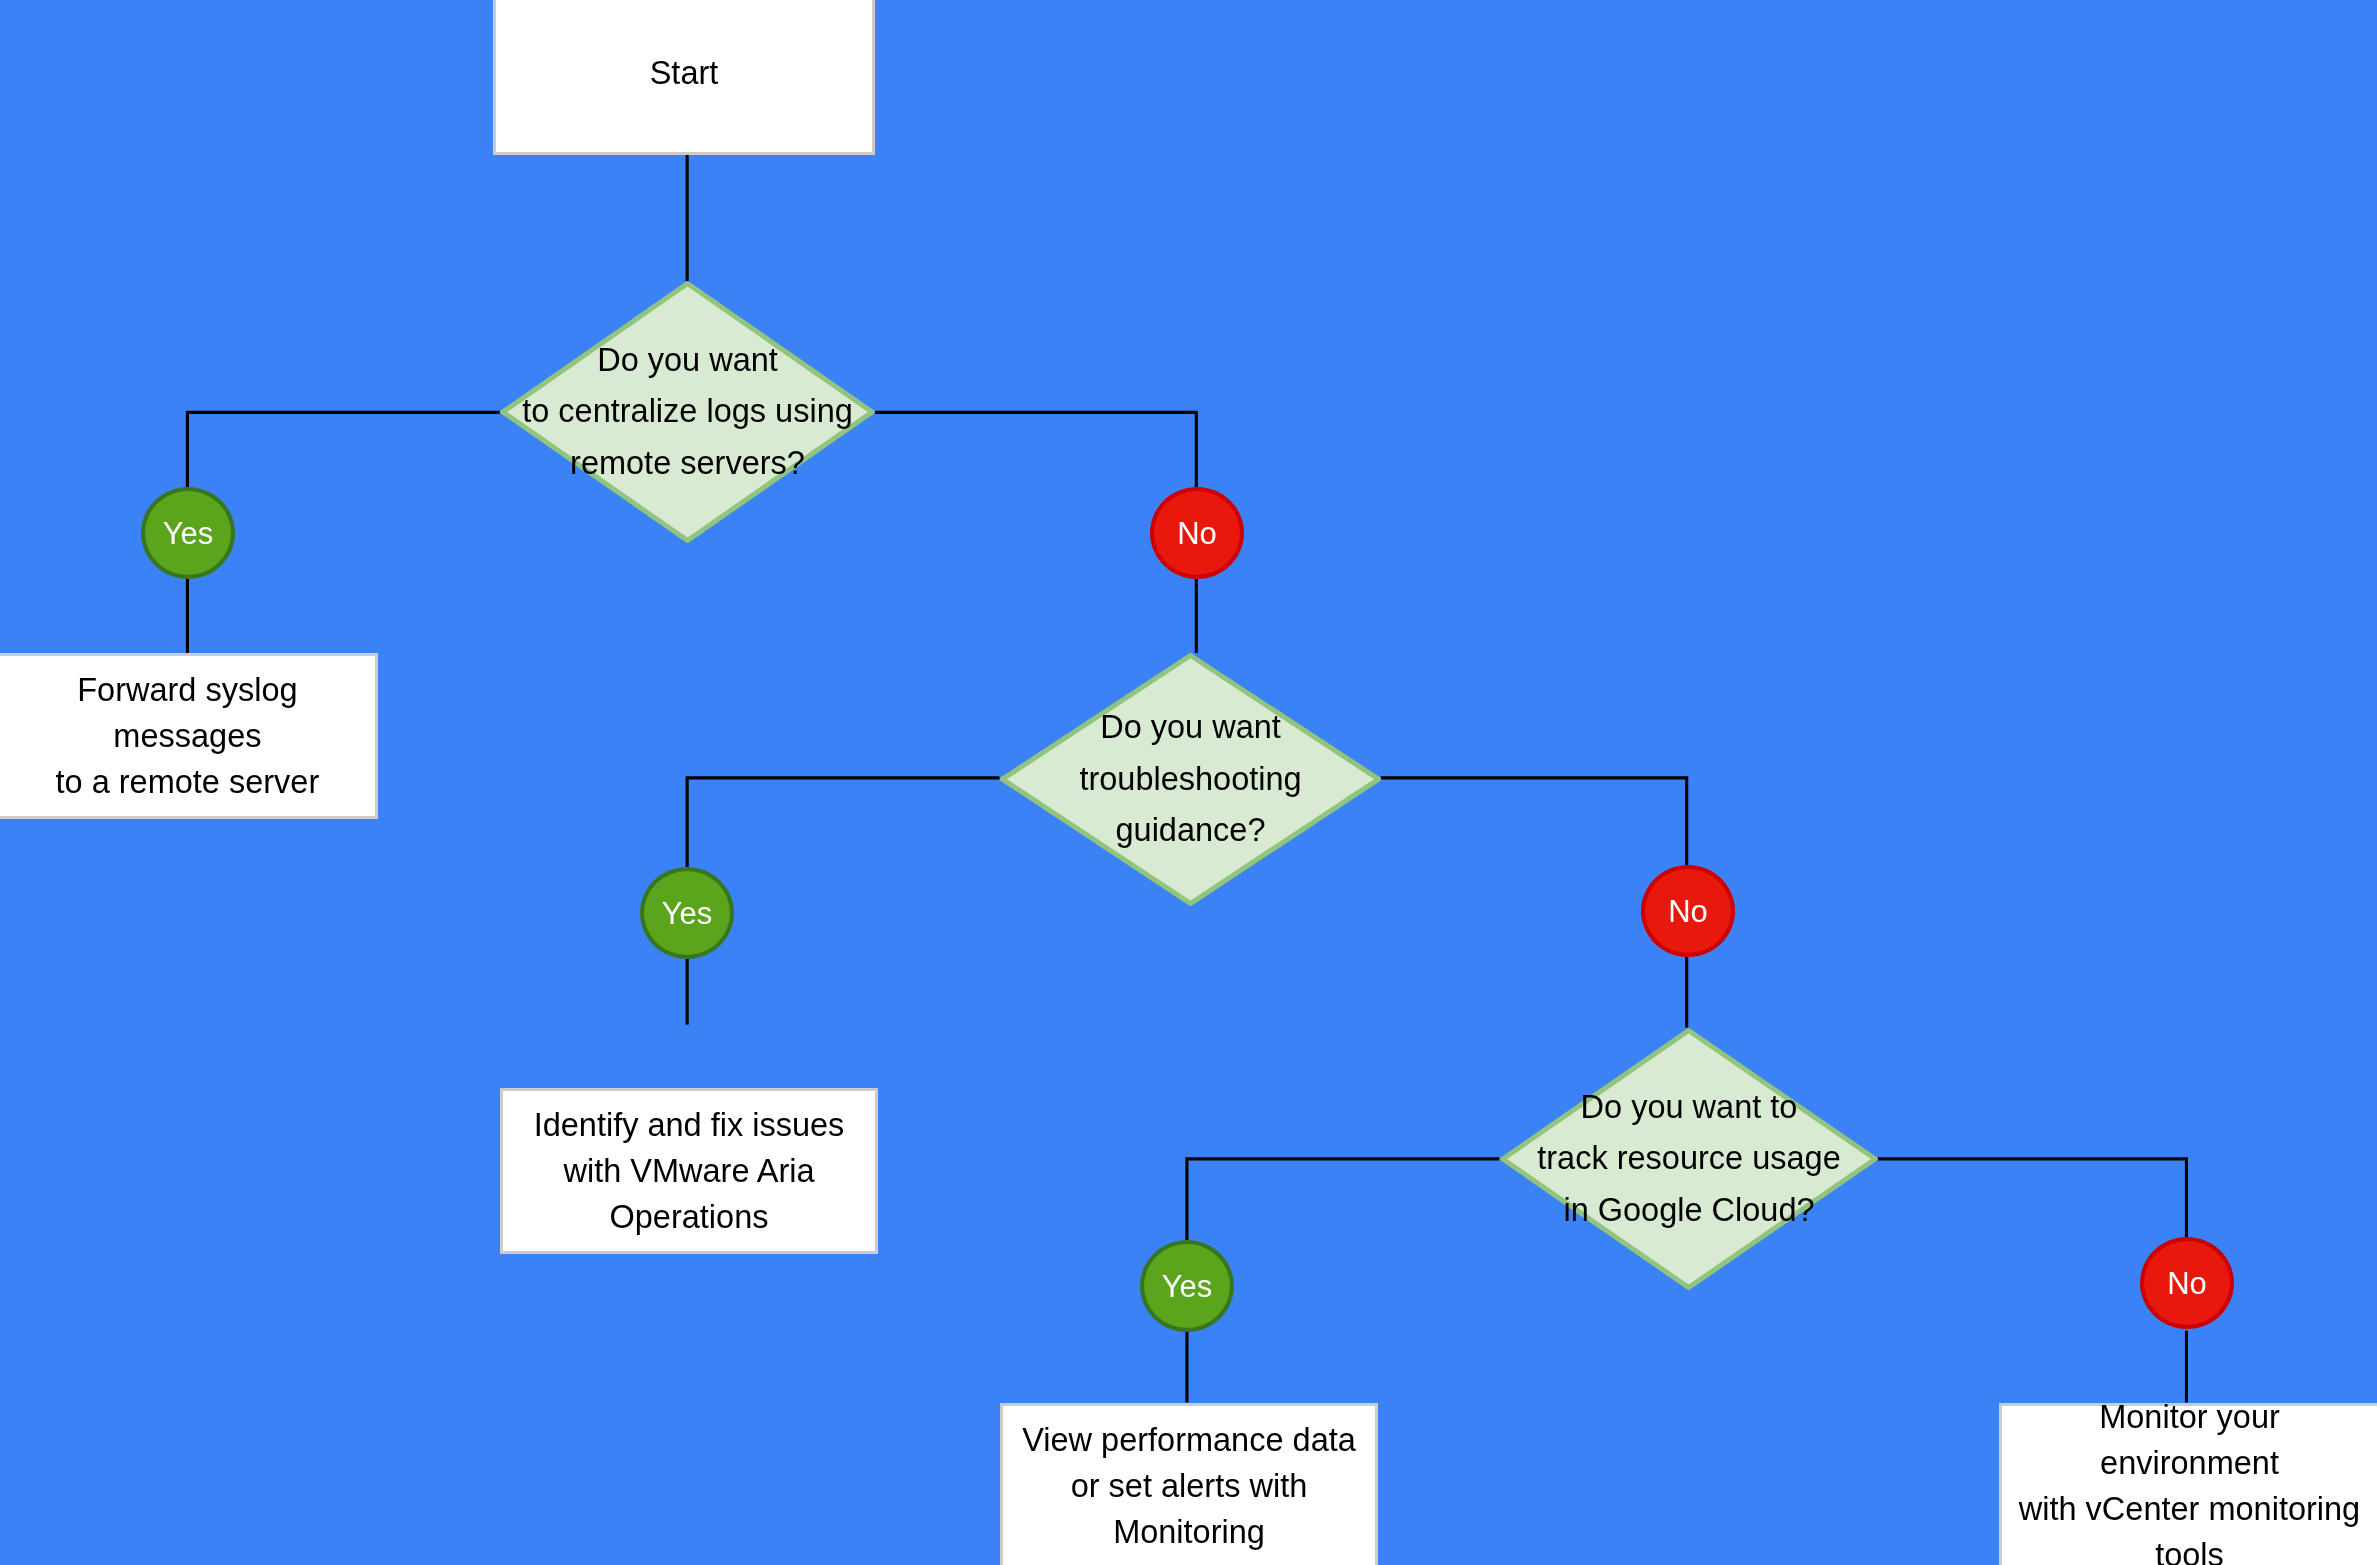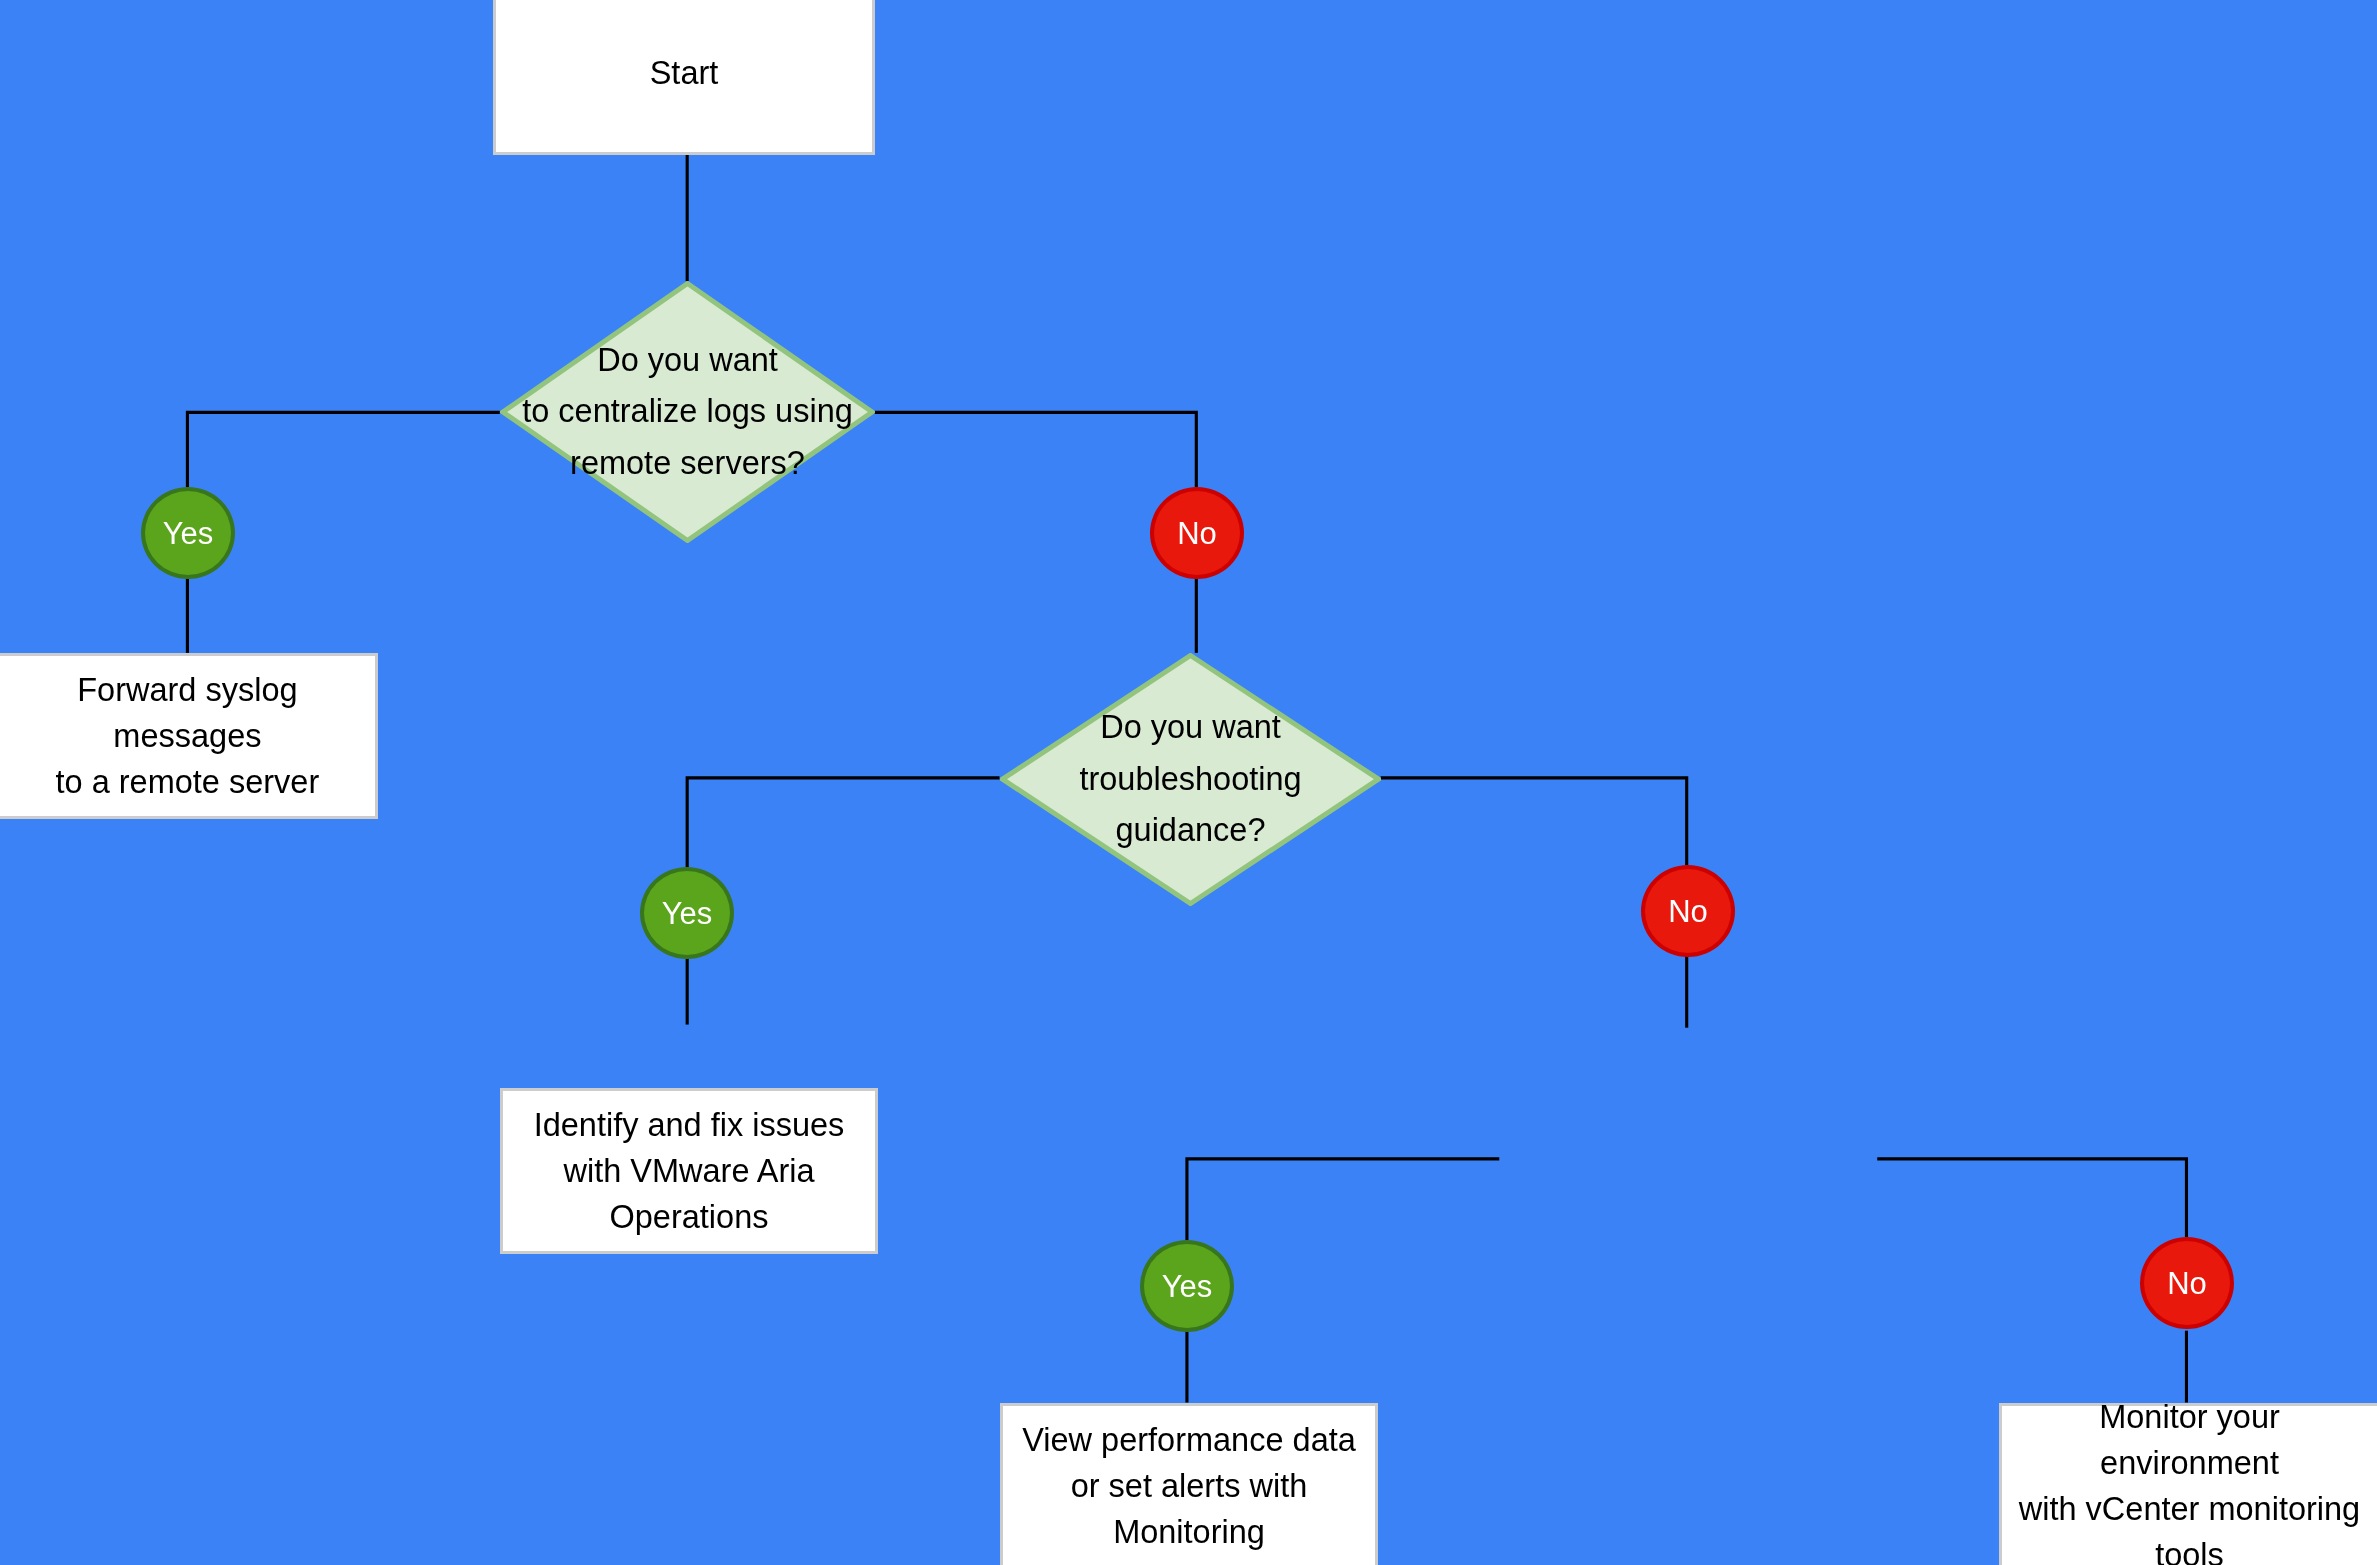--- a/index.html
+++ b/index.html
@@ -143,20 +143,28 @@
   </div>
 
   <div class="badge yes" style="left:640px; top:867px; width:94px; height:92px;">Yes</div>
 
   <div class="badge no" style="left:1641px; top:865px; width:94px; height:92px;">No</div>
 
   <div class="box" style="left:500px; top:1080px; width:378px; height:166px;margin-top:8px;">Identify and fix issues
 with VMware Aria
 Operations</div>
 
+  <div class="diamond-wrap" style="left:1500px; top:1028px; width:378px; height:262px;">
+    <svg width="378" height="262" viewBox="0 0 605 420" xmlns="http://www.w3.org/2000/svg">
+      <polygon points="302,4 601,210 302,416 4,210" fill="#d9ead3" stroke="#93c47d" stroke-width="8"></polygon>
+    </svg>
+    <div class="diamond-label">Do you want to
+track resource usage
+in Google Cloud?</div>
+  </div>
 
   <div class="badge yes" style="left:1140px; top:1240px; width:94px; height:92px;">Yes</div>
 
   <div class="badge no" style="left:2140px; top:1237px; width:94px; height:92px;">No</div>
 
   <div class="box" style="left:1000px; top:1403px; width:378px; height:166px;">View performance data
 or set alerts with
 Monitoring</div>
 
   <div class="box" style="left:1999px; top:1403px; width:381px; height:166px;">Monitor your environment

